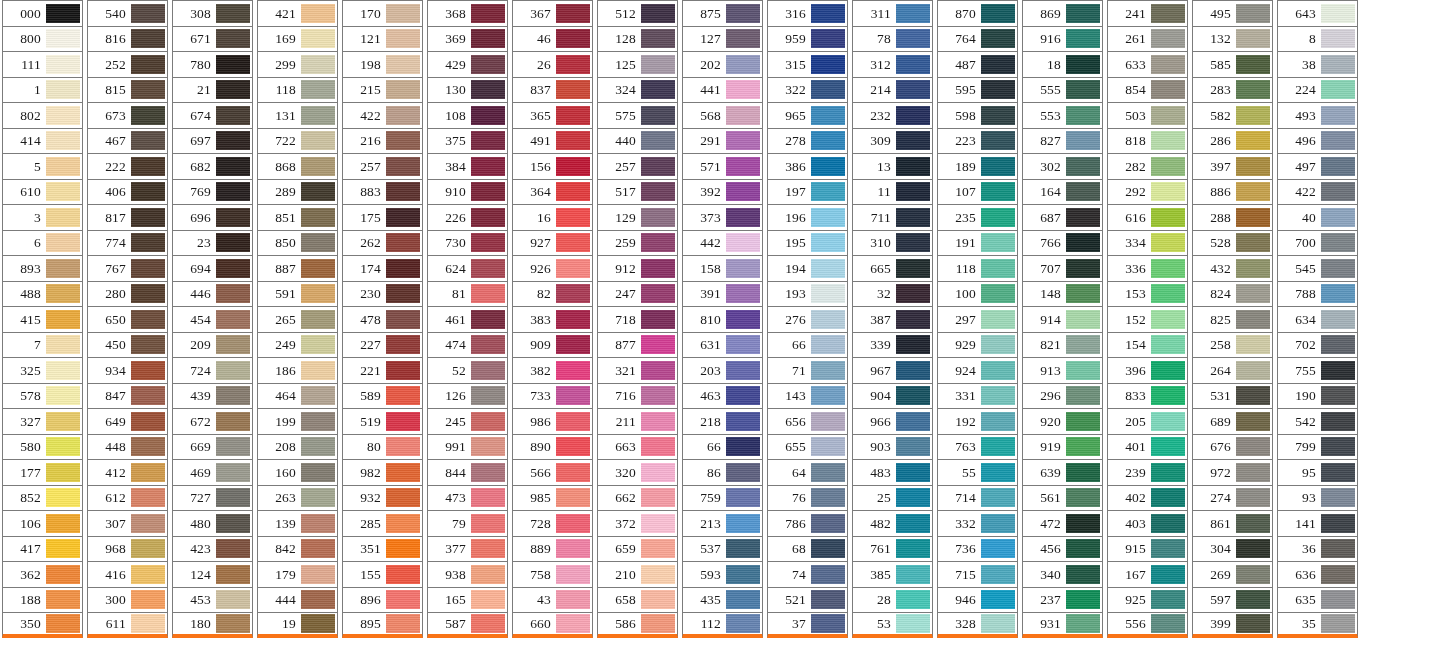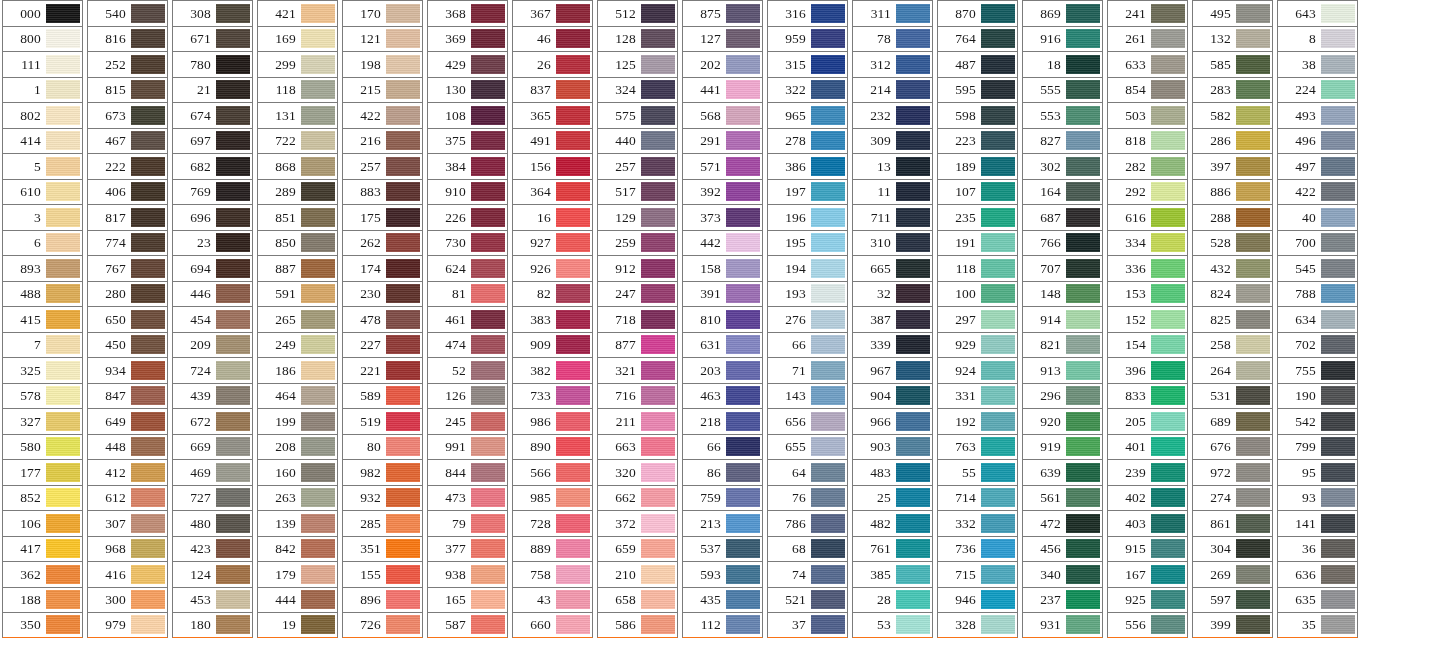--- a/index.html
+++ b/index.html
@@ -26,21 +26,21 @@
   .cell{
     display:flex;
     align-items:center;
     height:25.5px;
     box-sizing:border-box;
     border:1px solid #7b7b7b;
     border-bottom:none;
     background:#ffffff;
     padding:0 2px 0 0;
   }
-  .cell:last-child{border-bottom:1px solid #f97316;}
+  .cell:last-child{border-bottom:4px solid #f97316;}
   .code{
     flex:0 0 38px;
     text-align:right;
     font-size:13.5px;
     line-height:1;
     color:#1a1a1a;
     padding-right:4px;
     letter-spacing:0.2px;
   }
   .sw{
@@ -261,21 +261,21 @@
       </div>
       <div class="cell">
         <div class="code">416</div>
         <div class="sw" style="background: rgb(240, 193, 100);"></div>
       </div>
       <div class="cell">
         <div class="code">300</div>
         <div class="sw" style="background: rgb(247, 158, 94);"></div>
       </div>
       <div class="cell">
-        <div class="code">979</div>
+        <div class="code">611</div>
         <div class="sw" style="background: rgb(251, 211, 168);"></div>
       </div>
     </div>
     <div class="col">
       <div class="cell">
         <div class="code">308</div>
         <div class="sw" style="background: rgb(76, 68, 55);"></div>
       </div>
       <div class="cell">
         <div class="code">671</div>
@@ -567,21 +567,21 @@
       </div>
       <div class="cell">
         <div class="code">155</div>
         <div class="sw" style="background: rgb(238, 85, 64);"></div>
       </div>
       <div class="cell">
         <div class="code">896</div>
         <div class="sw" style="background: rgb(244, 114, 108);"></div>
       </div>
       <div class="cell">
-        <div class="code">726</div>
+        <div class="code">895</div>
         <div class="sw" style="background: rgb(240, 133, 103);"></div>
       </div>
     </div>
     <div class="col">
       <div class="cell">
         <div class="code">368</div>
         <div class="sw" style="background: rgb(123, 35, 54);"></div>
       </div>
       <div class="cell">
         <div class="code">369</div>

